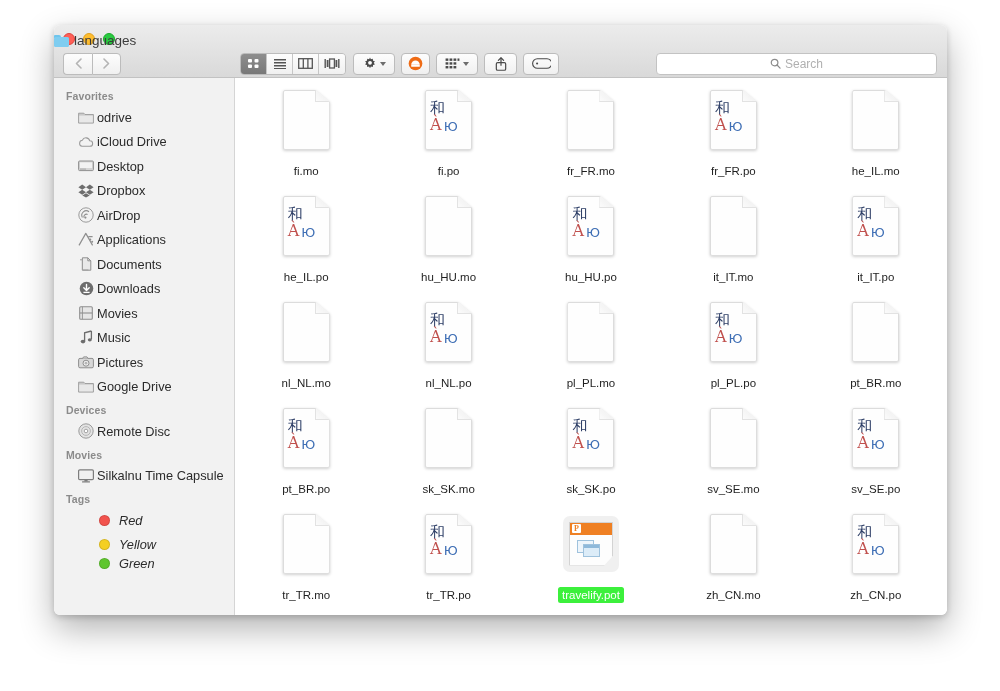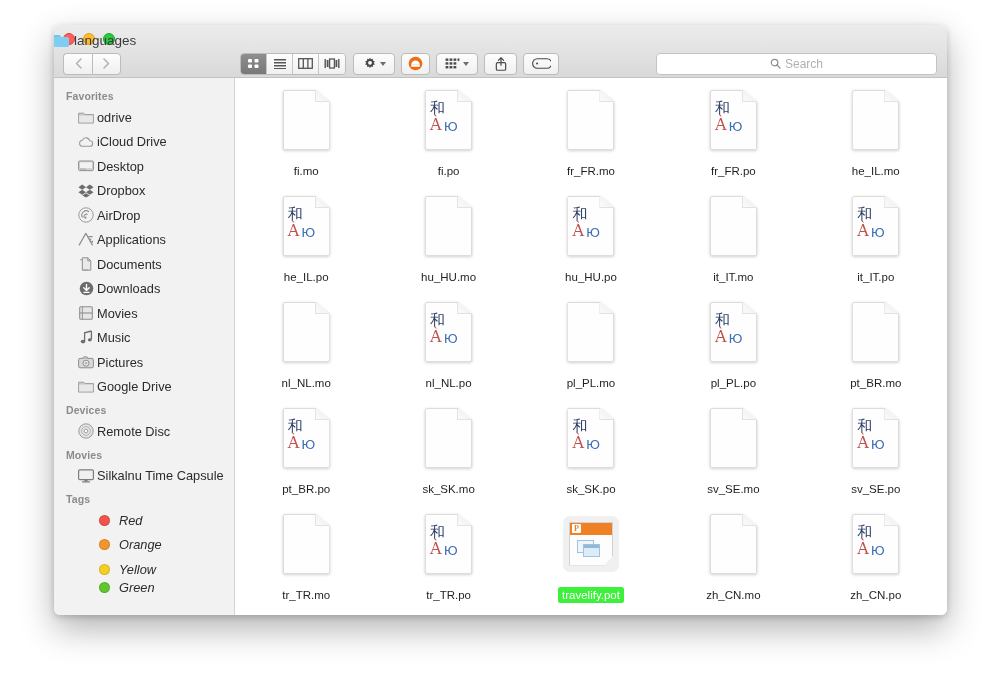--- a/index.html
+++ b/index.html
@@ -646,26 +646,20 @@
         </div>
         <div class="sb-header">Tags</div>
         <div class="sb-item tag">
           <span class="sb-icon">
             <span class="tag-dot" style="background: rgb(242, 83, 77);"></span>
           </span>
           <span>Red</span>
         </div>
         <div class="sb-item tag">
           <span class="sb-icon">
-            <span class="tag-dot" style="background: rgb(243, 149, 43);"></span>
-          </span>
-          <span>Orange</span>
-        </div>
-        <div class="sb-item tag">
-          <span class="sb-icon">
             <span class="tag-dot" style="background: rgb(244, 207, 34);"></span>
           </span>
           <span>Yellow</span>
         </div>
         <div class="sb-item tag clipped">
           <span class="sb-icon">
             <span class="tag-dot" style="background: rgb(95, 198, 46);"></span>
           </span>
           <span>Green</span>
         </div>

